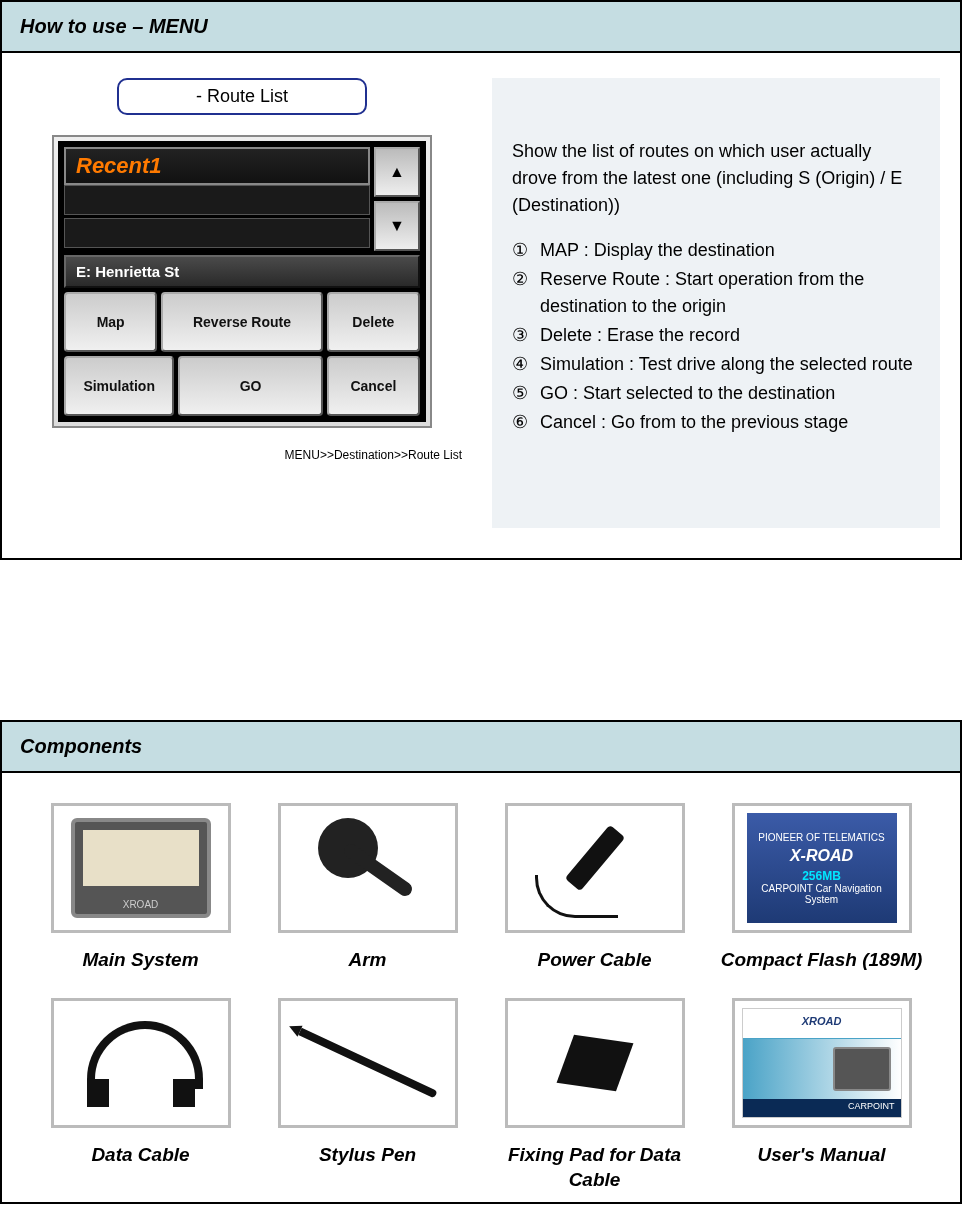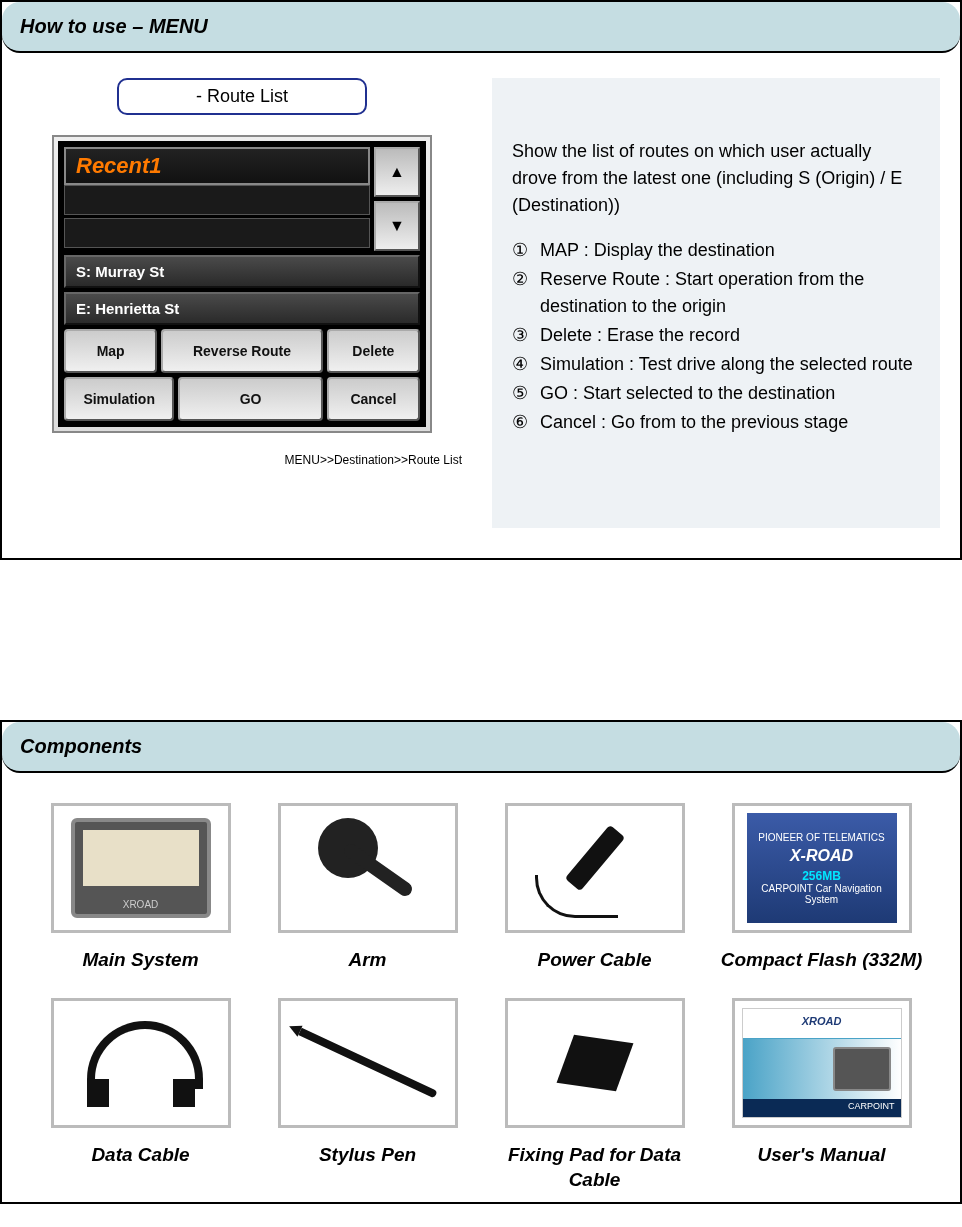--- a/index.html
+++ b/index.html
@@ -14,21 +14,20 @@
     border: 2px solid #000;
     margin-bottom: 160px;
   }
   .panel-header {
     background: #c5dde2;
     border-bottom: 2px solid #000;
     padding: 13px 18px;
     font-weight: bold;
     font-size: 20px;
     font-style: italic;
-    border-radius: 18px;
   }
   .panel-body {
     padding: 25px 20px 30px 20px;
   }
   .two-col {
     display: flex;
     gap: 30px;
   }
   .col-left { width: 440px; }
   .col-right { flex: 1; }
@@ -103,21 +102,21 @@
     gap: 4px;
     margin-top: 4px;
   }
   .dev-btn {
     background: linear-gradient(#ccc,#f0f0f0);
     border: 2px outset #aaa;
     color: #111;
     font-weight: bold;
     font-size: 14px;
     text-align: center;
-    padding: 12px 2px;
+    padding: 20px 2px;
     border-radius: 4px;
   }
   .breadcrumb {
     text-align: right;
     padding-left: 40px;
     margin-top: 20px;
     font-size: 12px;
   }
   .desc-box {
     background: #eef2f5;
@@ -301,21 +300,20 @@
               <div class="list-zone">
                 <div class="recent-label">Recent1</div>
                 <div class="blank-row"></div>
                 <div class="blank-row"></div>
               </div>
               <div class="arrow-col">
                 <div class="arrow-btn">▲</div>
                 <div class="arrow-btn">▼</div>
               </div>
             </div>
-            <div class="dark-row">S: Murray St</div>
             <div class="dark-row">E: Henrietta St</div>
             <div class="btn-row">
               <div class="dev-btn" style="flex:1">Map</div>
               <div class="dev-btn" style="flex:1.8">Reverse Route</div>
               <div class="dev-btn" style="flex:1">Delete</div>
             </div>
             <div class="btn-row">
               <div class="dev-btn" style="flex:1.2">Simulation</div>
               <div class="dev-btn" style="flex:1.6">GO</div>
               <div class="dev-btn" style="flex:1">Cancel</div>
@@ -386,21 +384,21 @@
 
     <div class="comp-cell">
       <div class="comp-img">
         <div class="cf-card">
           <div>PIONEER OF TELEMATICS</div>
           <div class="cf-title">X-ROAD</div>
           <div class="cf-mb">256MB</div>
           <div>CARPOINT Car Navigation System</div>
         </div>
       </div>
-      <div class="comp-label">Compact Flash (332M)</div>
+      <div class="comp-label">Compact Flash (189M)</div>
     </div>
 
     <div class="comp-cell">
       <div class="comp-img">
           <div class="data-cable"></div>
         </div>
       <div class="comp-label">Data Cable</div>
     </div>
 
     <div class="comp-cell">

